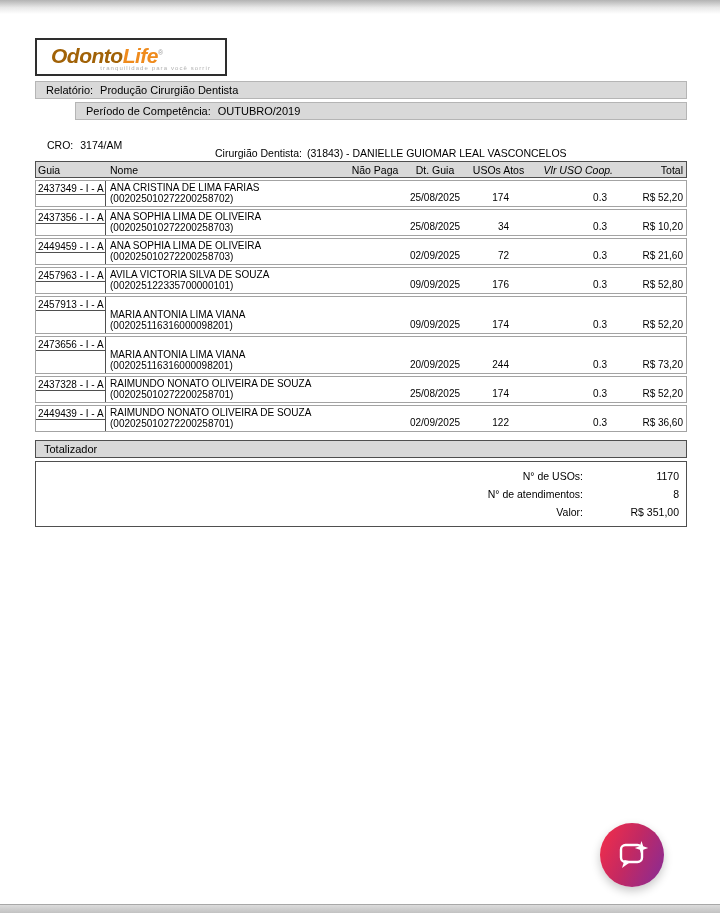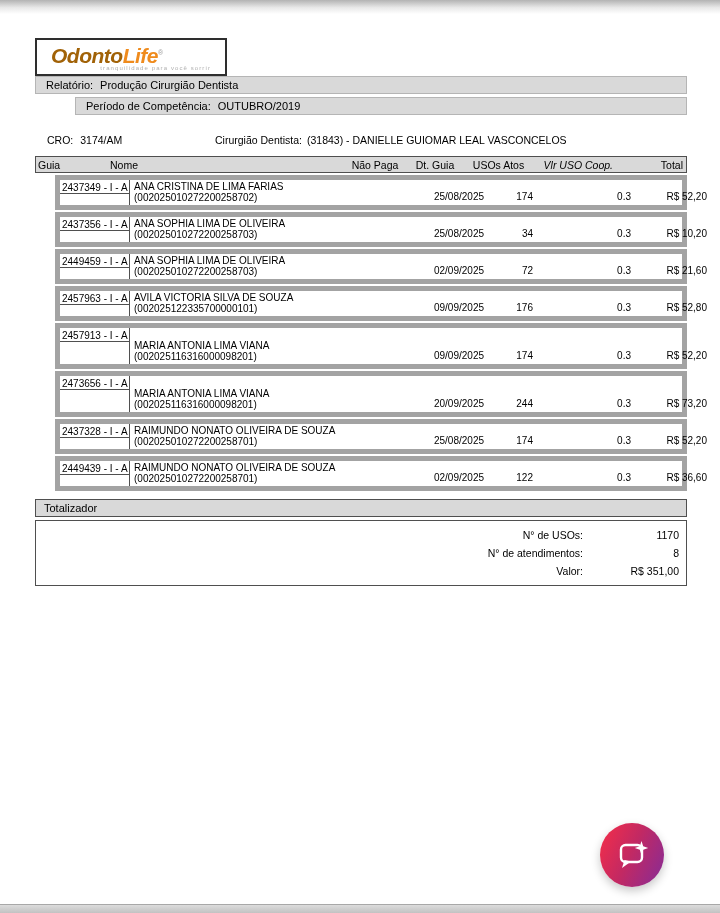--- a/index.html
+++ b/index.html
@@ -23,42 +23,42 @@
     margin-top:38px; width:192px; height:38px;
     border:2px solid #2e2e2e; background:#fff; padding:2px 8px 0 14px;
   }
   .logo-text { font-size:21px; font-weight:bold; font-style:italic; line-height:21px; letter-spacing:-0.5px; white-space:nowrap; }
   .logo-odonto { color:#a16207; }
   .logo-life { color:#ef8b1d; }
   .logo-reg { font-size:7px; vertical-align:super; color:#9a9a9a; font-style:normal; font-weight:normal; }
   .logo-tagline { font-size:6px; color:#b0b0b0; letter-spacing:1.1px; text-align:right; padding-right:6px; margin-top:-1px; }
 
   .gray-bar {
-    height:18px; background:#d9d9d9; border:1px solid #b5b5b5;
+    margin-top:5px; height:18px; background:#d9d9d9; border:1px solid #b5b5b5;
     display:flex; align-items:center; gap:7px; padding-left:10px; font-size:11px;
   }
   .bar-period { margin-top:3px;margin-left:40px; }
 
   .info-line { position:relative; margin-top:19px; height:12px; font-size:10.5px; }
   .info-cro { position:absolute; left:12px; display:flex; gap:7px; }
-  .info-dentist { position:absolute; left:180px; display:flex; gap:5px; }
+  .info-dentist { position:absolute; left:180px; display:flex; gap:5px;margin-top:8px; }
 
   .table { margin-top:10px; font-size:10px; }
   .thead, .trow { display:grid; grid-template-columns:70px 240px 58px 62px 65px 84px 71px; }
   .thead {
     height:17px; background:#d9d9d9; border:1px solid #4f4f4f;
     align-items:center; font-size:10.5px;
   }
   .th { padding:0 2px; }
   .th-nome { padding-left:4px; }
   .th-naopaga, .th-dt, .th-usos { text-align:center; }
   .th-vlr { text-align:right; padding-right:2px;font-style:italic; }
   .th-total { text-align:right; padding-right:3px; }
 
-  .trow { border:5px solid #a3a3a3; margin-top:2px; min-height:22px; background:#fff;margin-left:20px; }
+  .trow { border:1px solid #a3a3a3; margin-top:2px; min-height:22px; background:#fff; }
   .cell-guia { border-right:1px solid #4f4f4f; }
   .guia-inner {
     display:block; height:14px; line-height:13px; padding:1px 2px;
     border-bottom:1px solid #4f4f4f; white-space:nowrap;
   }
   .cell-nome { padding:1px 2px 2px 4px; }
   .nome-l1 { min-height:11px; line-height:11px; }
   .nome-l2 { line-height:11px; }
   .cell-bottom { display:flex; align-items:flex-end; padding-bottom:3px; }
   .cell-dt { justify-content:center; }

